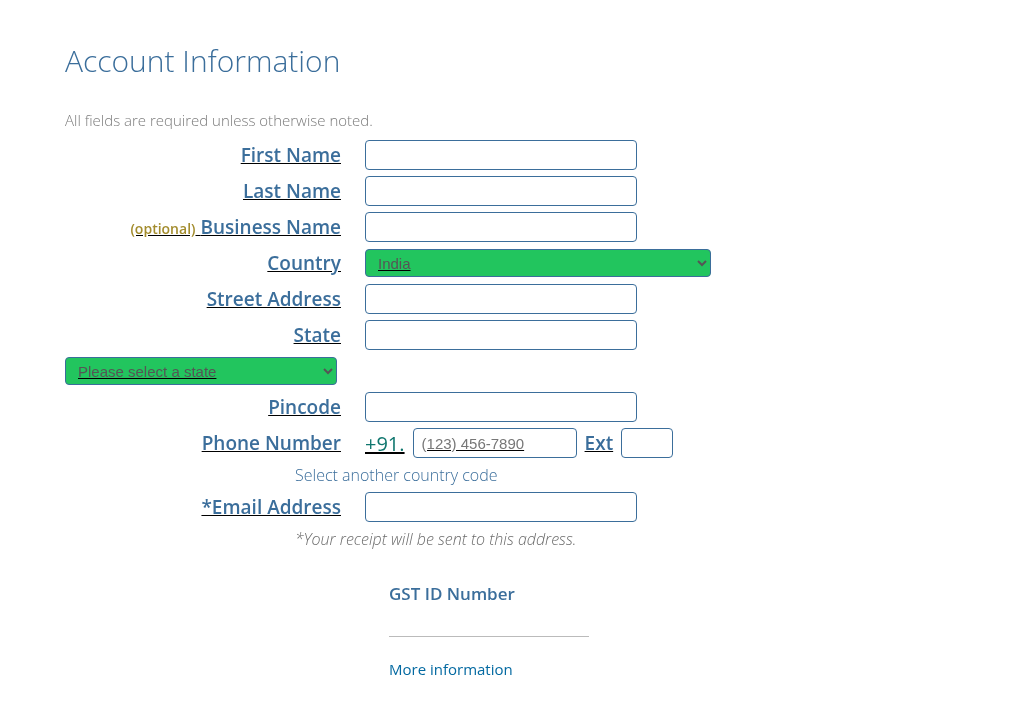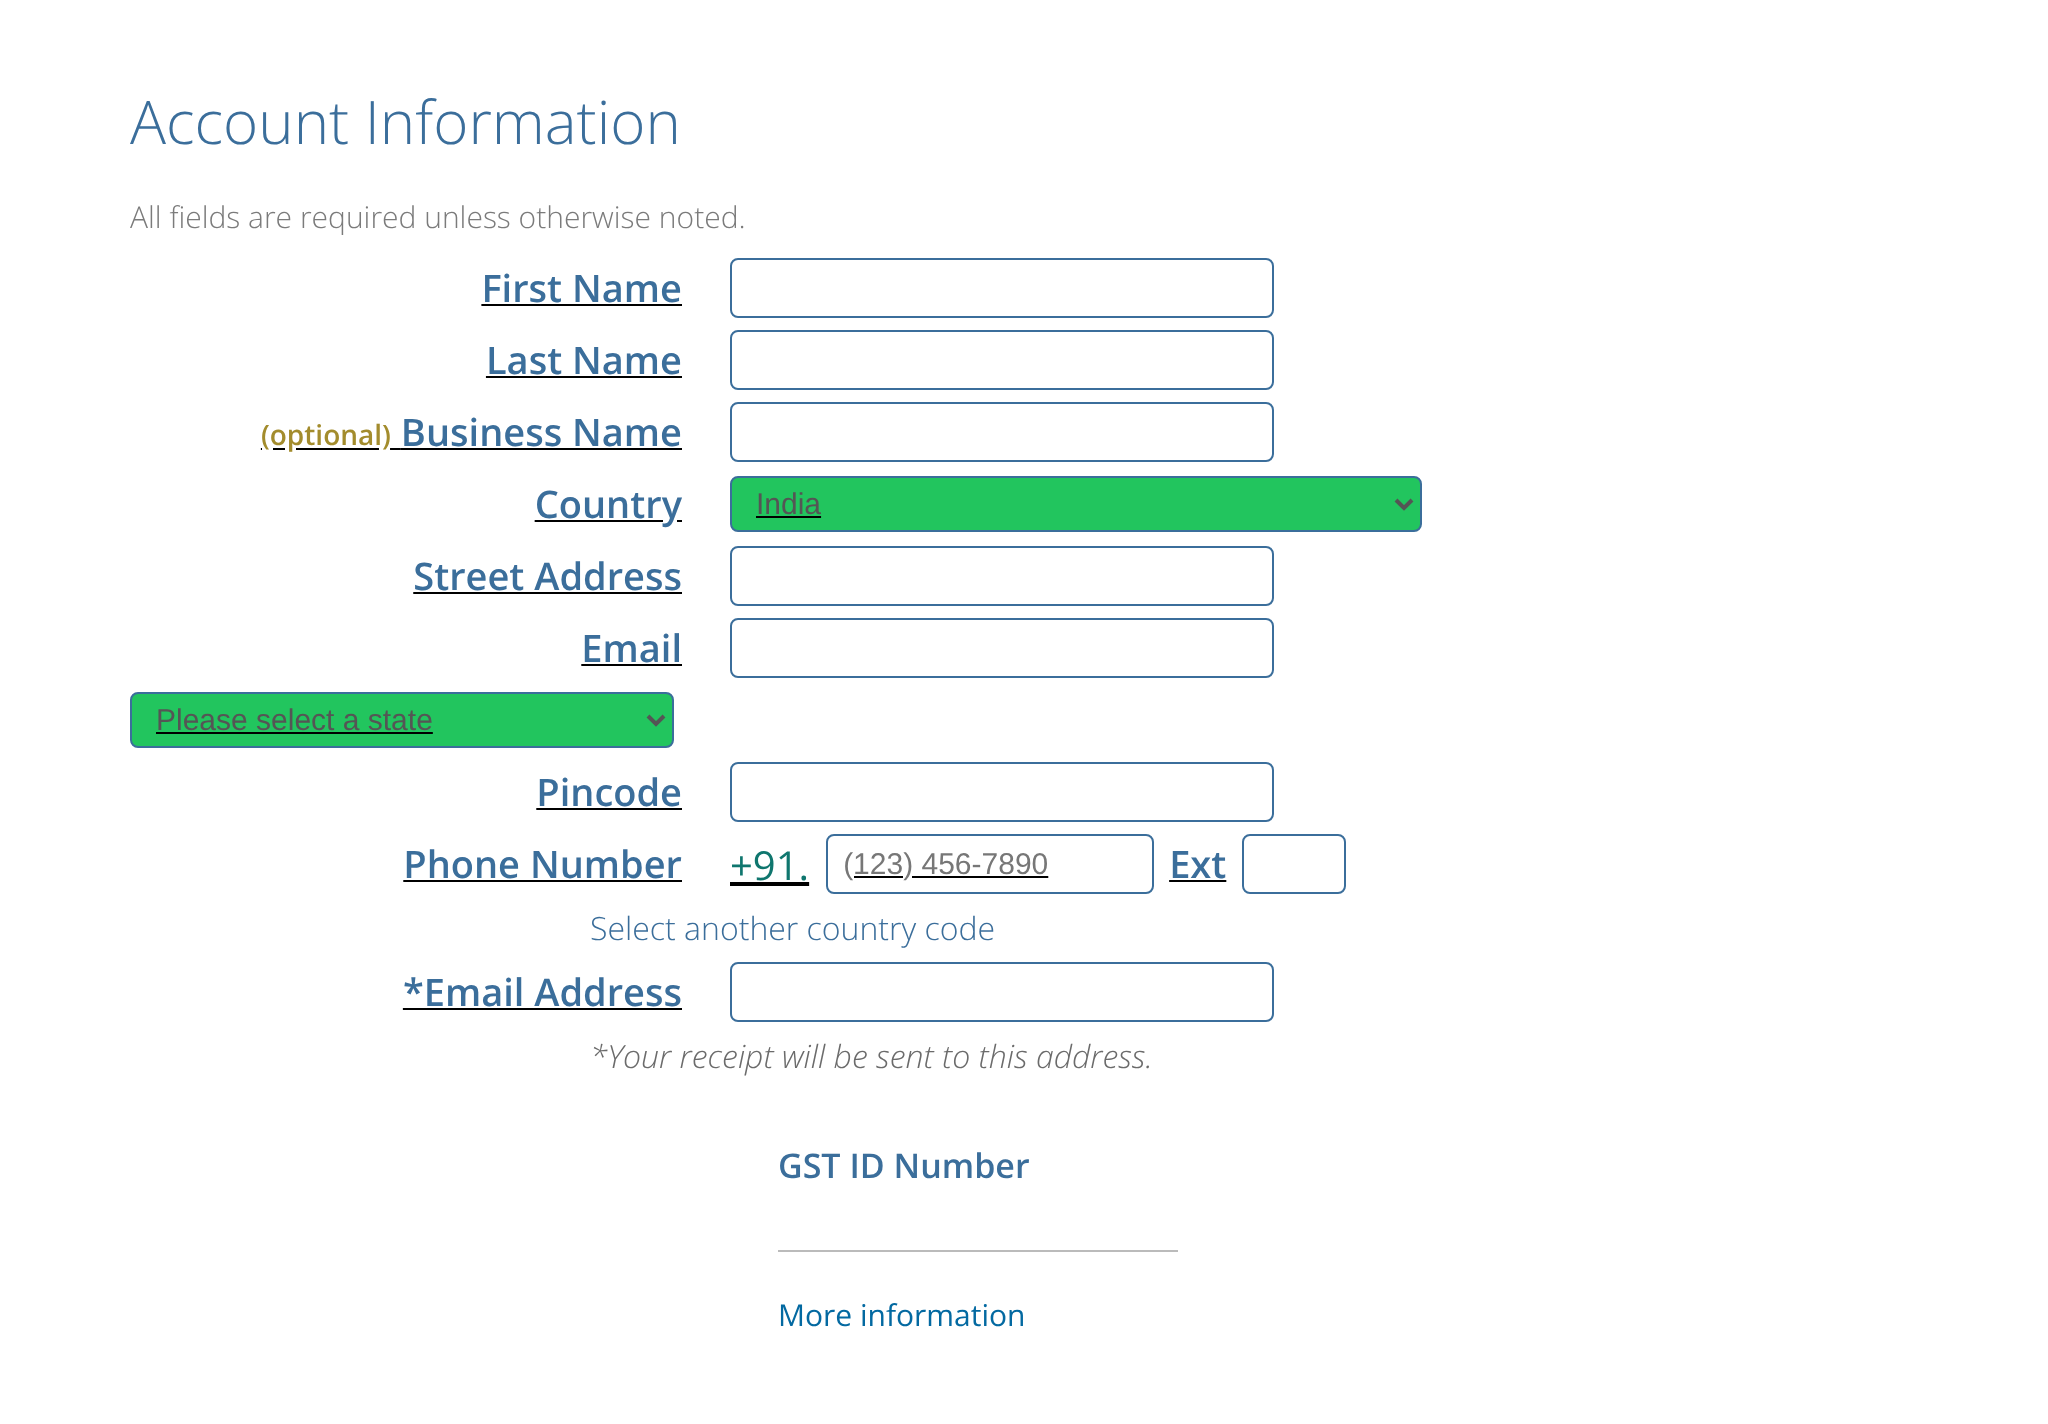--- a/index.html
+++ b/index.html
@@ -7,21 +7,21 @@
     font-family: "Open Sans", "Helvetica Neue", Arial, sans-serif;
     background: #ffffff;
     width: 1024px;
     height: 712px;
     padding: 40px 0 0 65px;
   }
   .page-title {
     font-size: 30px;
     font-weight: 300;
     color: #3b6e9b;
-    margin-bottom: 18px;
+    margin-bottom: 29px;
   }
   .required-note {
     font-size: 15px;
     color: #7b7b7b;
     font-weight: 300;
     margin-bottom: 10px;
   }
   .form-row {
     display: flex;
     align-items: center;
@@ -169,21 +169,21 @@
 </div>
 
 <div class="form-row">
   <div class="label-col">Street Address</div>
   <div class="field-col">
     <input class="text-input" type="text" style="">
   </div>
 </div>
 
 <div class="form-row">
-  <div class="label-col">Email</div>
+  <div class="label-col">State</div>
   <div class="field-col">
     <input class="text-input" type="text" style="">
   </div>
 </div>
 
 <div class="form-row">
   <div class="field-col">
     <select class="select-input select-med">
       <option>Please select a state</option>
     </select>

